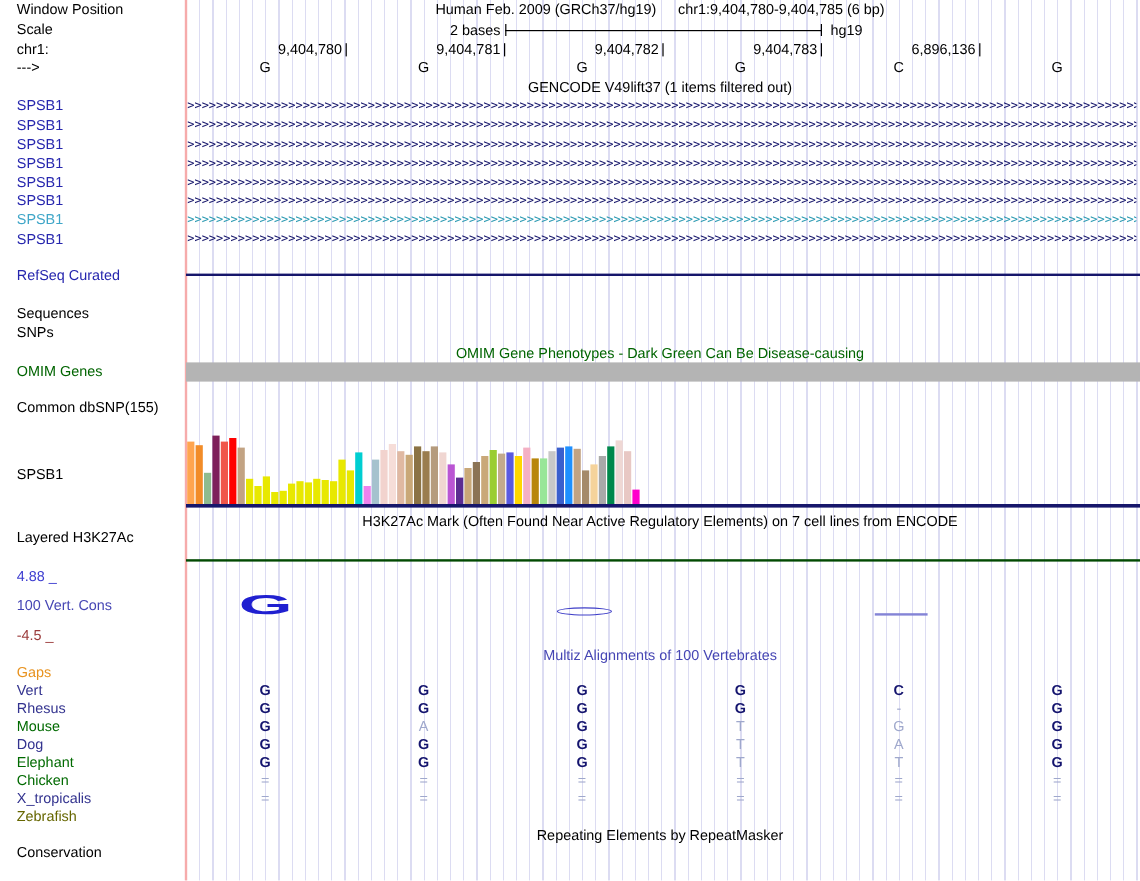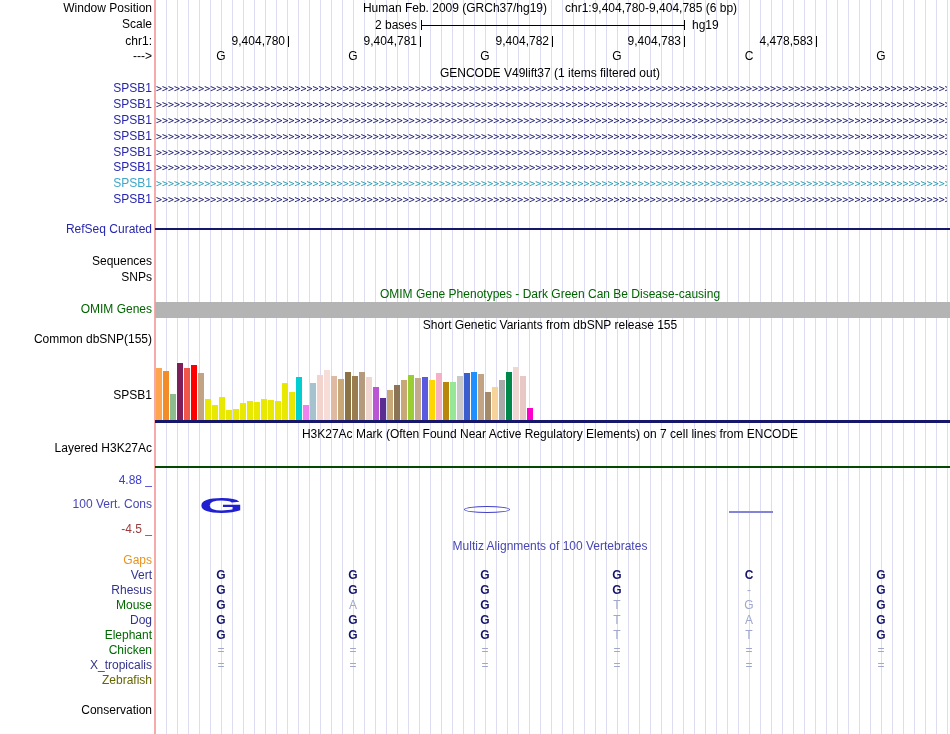--- a/index.html
+++ b/index.html
@@ -1,21 +1,21 @@
 <!DOCTYPE html>
 <html><head>
 <meta charset="utf-8">
 <style>
   html,body{margin:0;padding:0;background:#fff;}
   #screen{position:relative;width:950px;height:734px;background:#fff;overflow:hidden;
           font-family:"Liberation Sans",sans-serif;font-size:12px;color:#000;}
   .grid{position:absolute;left:156px;top:0;width:794px;height:734px;
         background:repeating-linear-gradient(to right,transparent 0,transparent 10px,#dcdcf2 10px,#dcdcf2 11px);}
   .pink-line{position:absolute;left:154px;top:0;width:2px;height:734px;background:#f6aBaB;}
-  .gut{position:absolute;left:1px;width:151px;height:13px;line-height:13px;text-align:right;white-space:nowrap;}
+  .gut{position:absolute;left:14px;width:151px;height:13px;line-height:13px;text-align:left;white-space:nowrap;}
   .ctitle{position:absolute;left:155px;width:790px;height:13px;line-height:13px;text-align:center;white-space:nowrap;}
   .blue{color:#2626AE;} .green{color:#006400;} .consblue{color:#4646B4;}
   .cons-max{color:#3C3CD0;} .cons-min{color:#9B3B3B;}
   .coord{position:absolute;top:35px;width:118px;text-align:right;height:13px;line-height:13px;}
   .ruler-tick{position:absolute;top:36px;width:1px;height:11px;background:#000;}
   .seqbase{position:absolute;top:50px;width:24px;text-align:center;height:13px;line-height:13px;}
   .arrows{position:absolute;left:156px;width:791px;height:14px;line-height:13px;overflow:hidden;
           font-family:"DejaVu Sans Mono",monospace;font-size:10px;white-space:nowrap;}
   .hline{position:absolute;left:155px;width:795px;}
   .scale-line{position:absolute;top:25px;left:421px;width:264px;height:1px;background:#000;}
@@ -57,21 +57,20 @@
   <div class="gut blue" style="top:223px">RefSeq Curated</div>
   <div class="hline" style="top:228px;height:2px;background:#16166B"></div>
 
   <div class="gut" style="top:255px">Sequences</div>
   <div class="gut" style="top:271px">SNPs</div>
 
   <div class="ctitle green" style="top:288px">OMIM Gene Phenotypes - Dark Green Can Be Disease-causing</div>
   <div class="graybar"></div>
   <div class="gut green" style="top:303px">OMIM Genes</div>
 
-  <div class="ctitle" style="top:319px">Short Genetic Variants from dbSNP release 155</div>
   <div class="gut" style="top:333px">Common dbSNP(155)</div>
 
   <div class="gut" style="top:389px">SPSB1</div>
   <div class="bars" id="gtex-bars">
       <div class="bar" style="height: 52px; background: rgb(255, 165, 79);"></div>
       <div class="bar" style="height: 49px; background: rgb(242, 140, 40);"></div>
       <div class="bar" style="height: 26px; background: rgb(143, 188, 143);"></div>
       <div class="bar" style="height: 57px; background: rgb(125, 31, 90);"></div>
       <div class="bar" style="height: 52px; background: rgb(240, 86, 74);"></div>
       <div class="bar" style="height: 55px; background: rgb(255, 0, 0);"></div>
@@ -132,30 +131,31 @@
 
   <div class="gut cons-max" style="top:474px">4.88 _</div>
   <div class="gut consblue" style="top:498px">100 Vert. Cons</div>
   <div class="gut cons-min" style="top:523px">-4.5 _</div>
   <div class="cons-g">G</div>
   <div class="cons-lens"></div>
   <div class="cons-dash"></div>
 
   <div class="ctitle consblue" style="top:540px">Multiz Alignments of 100 Vertebrates</div>
 
+  <div class="ctitle" style="top:690px">Repeating Elements by RepeatMasker</div>
   <div class="gut" style="top:704px">Conservation</div>
 <div class="coord" style="left: 167px;">9,404,780</div>
     <div class="ruler-tick" style="left: 288px;"></div>
     <div class="coord" style="left: 299px;">9,404,781</div>
     <div class="ruler-tick" style="left: 420px;"></div>
     <div class="coord" style="left: 431px;">9,404,782</div>
     <div class="ruler-tick" style="left: 552px;"></div>
     <div class="coord" style="left: 563px;">9,404,783</div>
     <div class="ruler-tick" style="left: 684px;"></div>
-    <div class="coord" style="left: 695px;">4,478,583</div>
+    <div class="coord" style="left: 695px;">6,896,136</div>
     <div class="ruler-tick" style="left: 816px;"></div>
     <div class="seqbase" style="left: 209px;">G</div>
     <div class="seqbase" style="left: 341px;">G</div>
     <div class="seqbase" style="left: 473px;">G</div>
     <div class="seqbase" style="left: 605px;">G</div>
     <div class="seqbase" style="left: 737px;">C</div>
     <div class="seqbase" style="left: 869px;">G</div>
     <div class="gut" style="top: 82px; color: rgb(38, 38, 174);">SPSB1</div>
     <div class="arrows" style="top: 82px; color: rgb(22, 22, 107);">&gt;&gt;&gt;&gt;&gt;&gt;&gt;&gt;&gt;&gt;&gt;&gt;&gt;&gt;&gt;&gt;&gt;&gt;&gt;&gt;&gt;&gt;&gt;&gt;&gt;&gt;&gt;&gt;&gt;&gt;&gt;&gt;&gt;&gt;&gt;&gt;&gt;&gt;&gt;&gt;&gt;&gt;&gt;&gt;&gt;&gt;&gt;&gt;&gt;&gt;&gt;&gt;&gt;&gt;&gt;&gt;&gt;&gt;&gt;&gt;&gt;&gt;&gt;&gt;&gt;&gt;&gt;&gt;&gt;&gt;&gt;&gt;&gt;&gt;&gt;&gt;&gt;&gt;&gt;&gt;&gt;&gt;&gt;&gt;&gt;&gt;&gt;&gt;&gt;&gt;&gt;&gt;&gt;&gt;&gt;&gt;&gt;&gt;&gt;&gt;&gt;&gt;&gt;&gt;&gt;&gt;&gt;&gt;&gt;&gt;&gt;&gt;&gt;&gt;&gt;&gt;&gt;&gt;&gt;&gt;&gt;&gt;&gt;&gt;&gt;&gt;&gt;&gt;&gt;&gt;&gt;&gt;&gt;&gt;&gt;&gt;&gt;&gt;&gt;&gt;</div>
     <div class="gut" style="top: 98px; color: rgb(38, 38, 174);">SPSB1</div>

